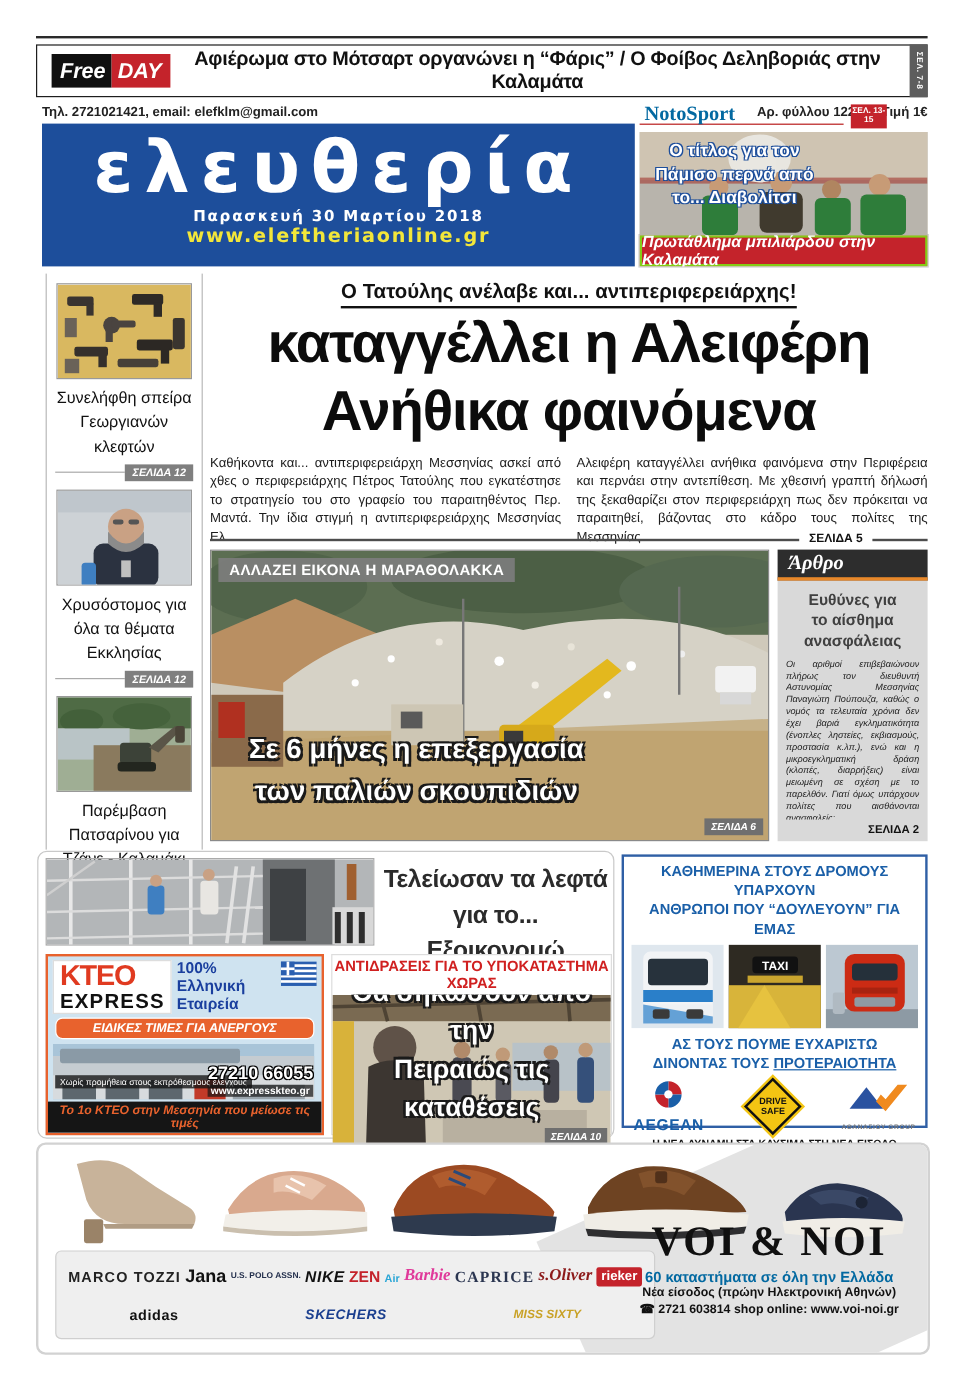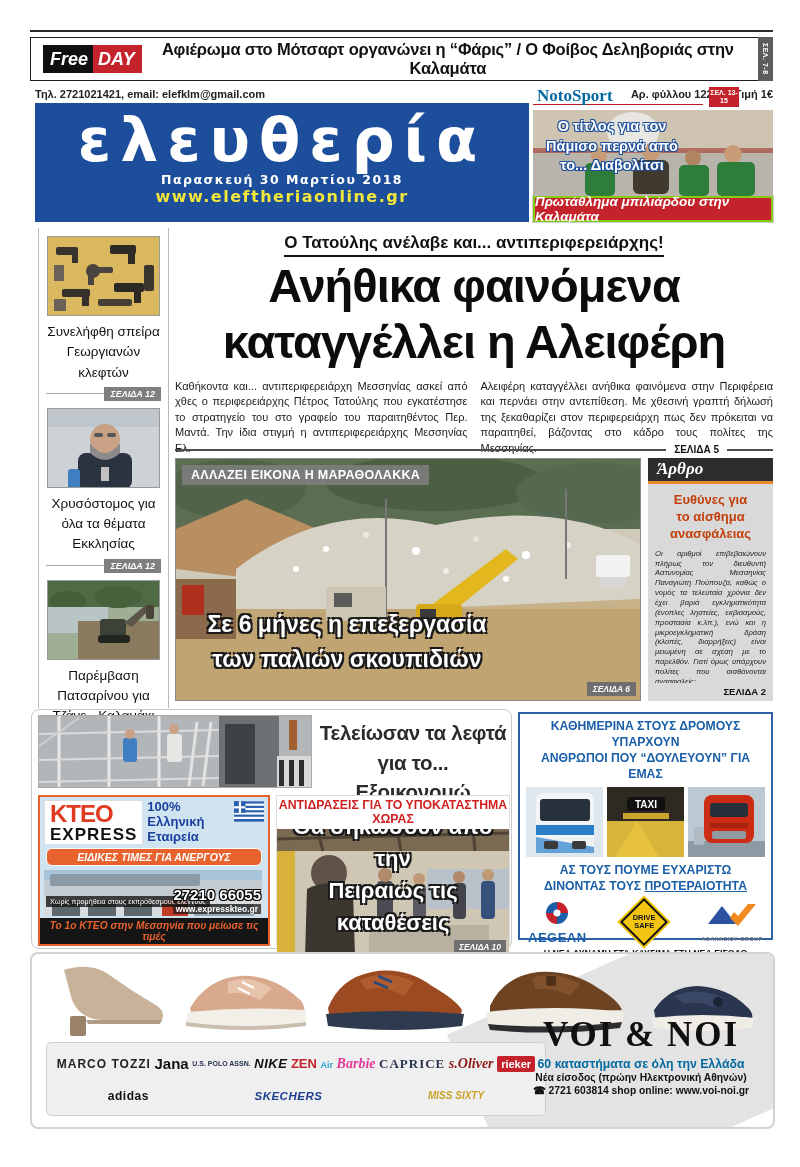--- a/index.html
+++ b/index.html
@@ -79,21 +79,21 @@
     color:#fff; font-weight:bold; font-size:23px; line-height:1.55;
     text-shadow:-2px -2px 0 #1a1a1a, 2px -2px 0 #1a1a1a, -2px 2px 0 #1a1a1a, 2px 2px 0 #1a1a1a; }
   .pm-badge { position:absolute; right:4px; bottom:4px; background:#6f6f6f; color:#fff;
     font-size:8.5px; font-weight:bold; font-style:italic; padding:2px 6px; }
 
   
   .article-box { position:absolute; left:648px; top:458px; width:125px; height:243px; display:flex; flex-direction:column; }
   .ab-head { background:#2d2d2d; color:#fff; font-family:"Liberation Serif", serif; font-style:italic;
     font-weight:bold; font-size:17px; padding:1px 9px 2px; border-bottom:3px solid #e8882a; }
   .ab-body { background:#d9d9d9; flex:1; padding:6px 7px 4px; display:flex; flex-direction:column; overflow:hidden; }
-  .ab-title { color:#c2410c; font-weight:bold; font-size:13px; text-align:center; line-height:1.3; margin:2px 0 6px; }
+  .ab-title { color:#404040; font-weight:bold; font-size:13px; text-align:center; line-height:1.3; margin:2px 0 6px; }
   .ab-text { font-size:7.6px; font-style:italic; line-height:1.3; text-align:justify; color:#222; flex:1; overflow:hidden; }
   .ab-page { text-align:right; font-size:9.5px; font-weight:bold; color:#111; margin-top:3px; }
 
   
   .mid-frame { position:absolute; left:31px; top:709px; width:481px; height:240px;
     border:1px solid #c9c9c9; border-radius:8px; }
   .money-photo { position:absolute; left:38px; top:715px; width:274px; height:73px; overflow:hidden; border:1px solid #aaa; }
   .money-block { position:absolute; left:318px; top:718px; width:190px; text-align:center; }
   .money-headline { font-size:20.5px; color:#2b2b2b; line-height:1.45; font-weight:600; letter-spacing:-0.3px; }
   .money-badgerow { display:flex; align-items:center; margin-top:4px; }
@@ -303,22 +303,22 @@
         <span class="rule"></span>
         <span class="badge">ΣΕΛΙΔΑ 11</span>
       </div>
     </div>
   </div>
 
   <div class="kicker-wrap">
     <span class="kicker">Ο Τατούλης ανέλαβε και... αντιπεριφερειάρχης!</span>
   </div>
   <div class="headline">
+    <span style="display:block">καταγγέλλει η Αλειφέρη</span>
     <span style="display:block">Ανήθικα φαινόμενα</span>
-    <span style="display:block">καταγγέλλει η Αλειφέρη</span>
   </div>
   <div class="body-cols">
     <p>Καθήκοντα και... αντιπεριφερειάρχη Μεσσηνίας ασκεί από χθες ο περιφερειάρχης Πέτρος Τατούλης που εγκατέστησε το στρατηγείο του στο γραφείο του παραιτηθέντος Περ. Μαντά. Την ίδια στιγμή η αντιπεριφερειάρχης Μεσσηνίας Ελ.</p>
     <p>Αλειφέρη καταγγέλλει ανήθικα φαινόμενα στην Περιφέρεια και περνάει στην αντεπίθεση. Με χθεσινή γραπτή δήλωσή της ξεκαθαρίζει στον περιφερειάρχη πως δεν πρόκειται να παραιτηθεί, βάζοντας στο κάδρο τους πολίτες της Μεσσηνίας.</p>
   </div>
   <div class="sela5-row">
     <span class="rule"></span>
     <span class="label">ΣΕΛΙΔΑ 5</span>
     <span class="rule short"></span>
   </div>

